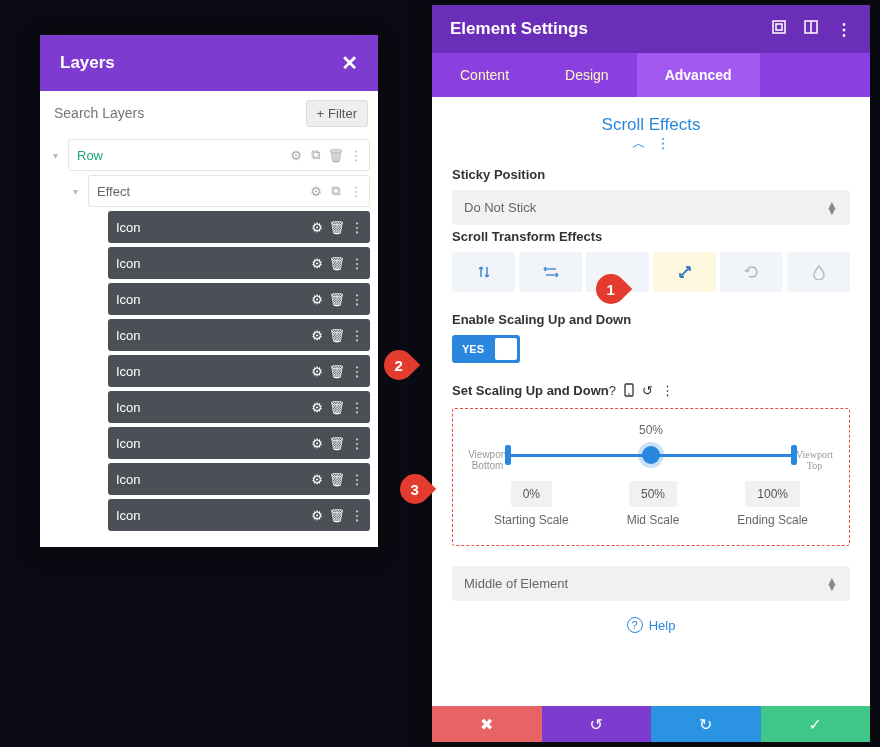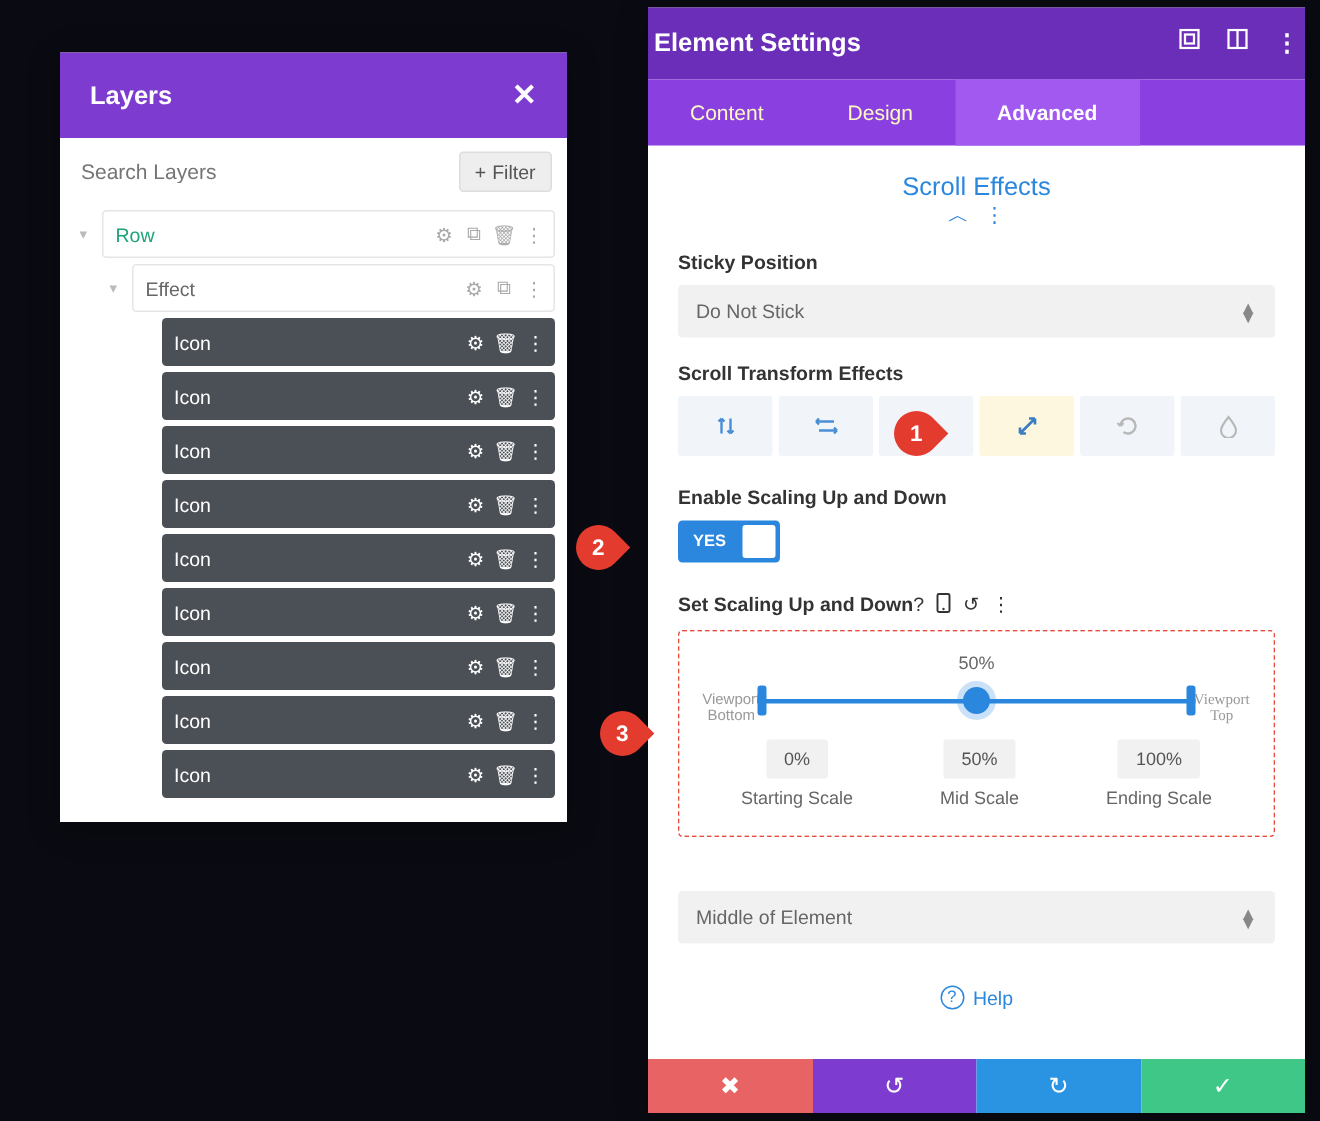--- a/index.html
+++ b/index.html
@@ -20,46 +20,46 @@
   .tree-row.row-lvl0 { margin-left: 20px; }
   .tree-row.row-lvl0 .label { color: #1fa37a; }
   .tree-row.row-lvl1 { margin-left: 40px; }
   .tree-icon-item { margin-left: 60px; background: #4b4f56; color: #fff; border: none; }
   .tree-icon-item .actions { color: #fff; }
   .tree-caret { position: absolute; left: -16px; color: #bbb; font-size: 10px; }
   .act-ic { width: 14px; height: 14px; display: inline-flex; align-items: center; justify-content: center; }
 
   
   .settings-panel { position: absolute; right: 10px; top: 5px; width: 438px; background: #fff; box-shadow: 0 4px 20px rgba(0,0,0,0.3); display: flex; flex-direction: column; height: 737px; }
-  .settings-header { background: #6b2eb8; color: #fff; display: flex; align-items: center; padding: 14px 4px; }
+  .settings-header { background: #6b2eb8; color: #fff; display: flex; align-items: center; padding: 14px 18px; }
   .settings-header h2 { font-size: 17px; font-weight: 600; flex: 1; }
   .settings-header .hicons { display: flex; gap: 18px; }
   .tabs { display: flex; background: #8a3fe0; }
   .tab { flex: none; padding: 14px 28px; color: #fef9c3; font-size: 14px; cursor: pointer; }
   .tab.active { background: #a259f0; color: #fff; font-weight: 600; }
   .content { padding: 18px 20px; flex: 1; overflow: auto; }
   .section-head { display: flex; align-items: center; justify-content: space-between; color: #2b87de; font-size: 17px; font-weight: 400; margin-bottom: 14px; flex-direction: column; }
   .section-head .sicons { display: flex; gap: 10px; color: #2b87de; font-size: 14px; }
   .field-label { font-size: 13px; font-weight: 700; color: #333; margin-bottom: 8px; display: block; }
-  .select-box { background: #f1f1f1; border-radius: 3px; padding: 10px 12px; font-size: 13px; color: #666; display: flex; justify-content: space-between; align-items: center; margin-bottom: 16px; cursor: pointer; }
+  .select-box { background: #f1f1f1; border-radius: 3px; padding: 10px 12px; font-size: 13px; color: #666; display: flex; justify-content: space-between; align-items: center; margin-bottom: 4px; cursor: pointer; }
   .select-caret { font-size: 12px; color: #888; line-height: 6px; }
 
   .effect-row { display: flex; gap: 4px; margin-bottom: 20px; }
   .effect-btn { flex: 1; height: 40px; background: #f1f5f9; display: flex; align-items: center; justify-content: center; cursor: pointer; color: #4a8fd6; border-radius: 2px; }
   .effect-btn.active { background: #fdf7df; color: #3d7ec2; }
 
   .toggle-yes { display: inline-flex; background: #2b87de; border-radius: 3px; height: 28px; align-items: center; padding: 0 0 0 10px; gap: 8px; margin-bottom: 20px; cursor: pointer; }
   .toggle-yes .ylab { color: #fff; font-size: 11px; font-weight: 700; }
   .toggle-yes .knob { width: 22px; height: 22px; background: #fff; border-radius: 2px; margin: 3px; }
 
   .label-row { display: flex; align-items: center; gap: 0; margin-bottom: 10px; }
   .label-row .field-label { margin-bottom: 0; }
   .mini-icons { display: flex; gap: 8px; color: #333; font-size: 13px; }
 
-  .slider-box { border: 1px dashed #e74c3c; border-radius: 3px; padding: 14px 12px 18px 12px; margin-bottom: 36px; position: relative; }
+  .slider-box { border: 1px dashed #e74c3c; border-radius: 3px; padding: 14px 12px 18px 12px; margin-bottom: 20px; position: relative; }
   .slider-top { text-align: center; font-size: 12px; color: #666; margin-bottom: 6px; }
   .slider-track { position: relative; height: 24px; margin: 0 40px 14px 40px; }
   .slider-line { position: absolute; left: 0; right: 0; top: 11px; height: 3px; background: #2b87de; }
   .slider-handle { position: absolute; width: 6px; height: 20px; background: #2b87de; border-radius: 2px; top: 2px; }
   .slider-mid { position: absolute; width: 18px; height: 18px; border-radius: 50%; background: #2b87de; top: 3px; left: 50%; transform: translateX(-50%); box-shadow: 0 0 0 4px rgba(43,135,222,0.25); }
   .vp-label { position: absolute; font-size: 10px; color: #999; line-height: 11px; text-align: center; }
   .vp-bottom { left: 0; top: 6px; width: 45px; }
   .vp-top { right: 0; top: 6px; width: 45px; font-family: Liberation Serif, serif; }
   .scale-cols { display: flex; justify-content: space-around; text-align: center; }
   .scale-col .valbox { background: #f1f1f1; padding: 6px 12px; font-size: 12px; color: #555; border-radius: 2px; display: inline-block; margin-bottom: 6px; }

